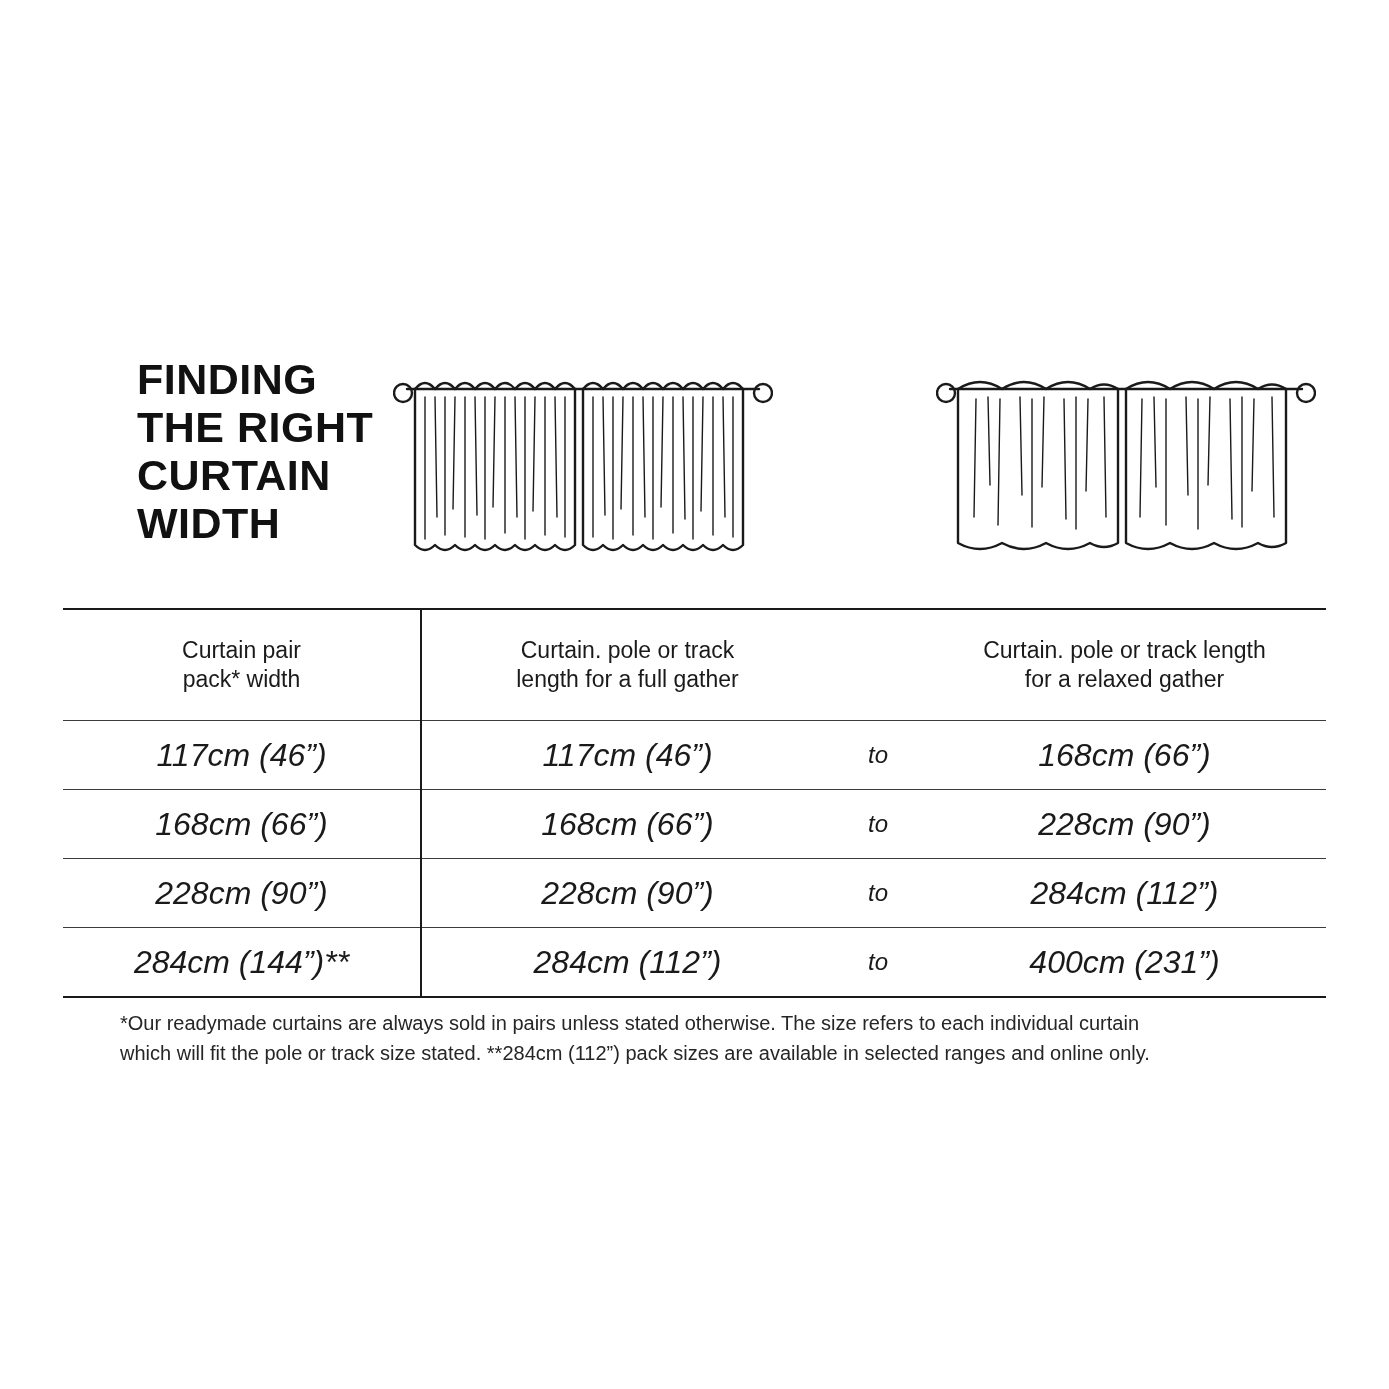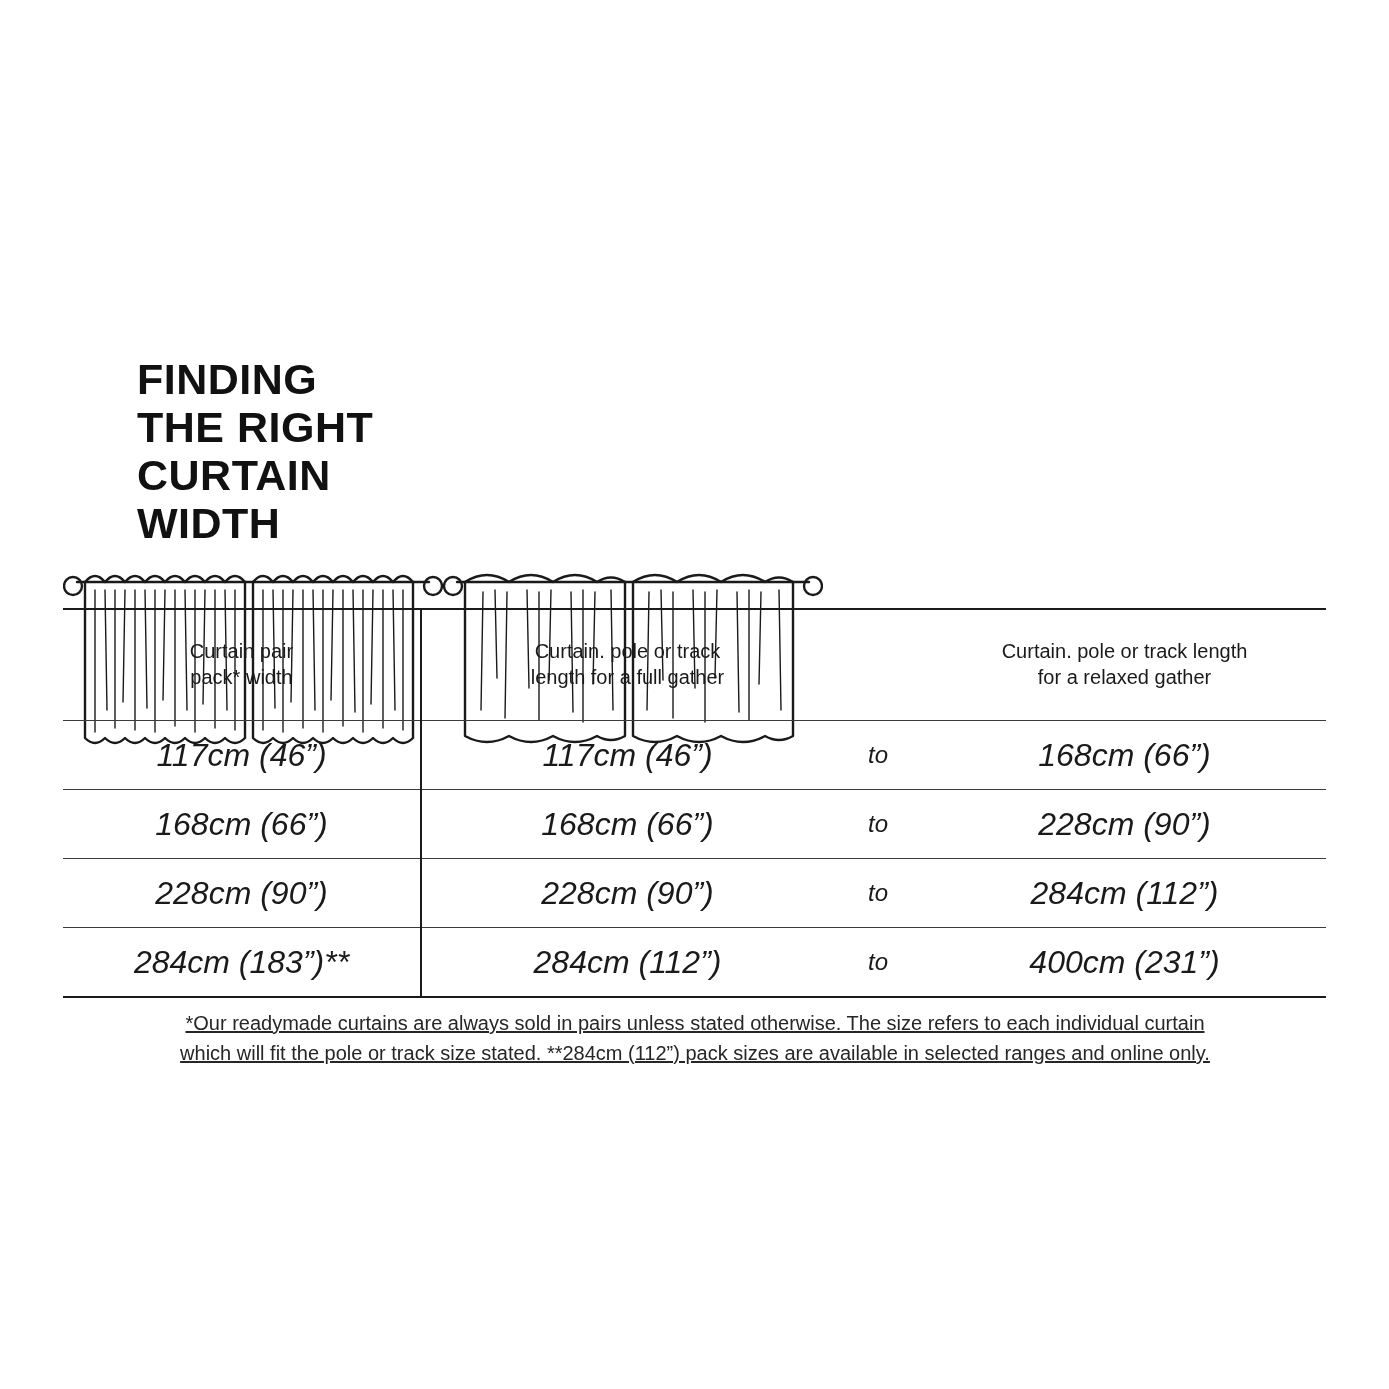--- a/index.html
+++ b/index.html
@@ -24,21 +24,21 @@
   }
 
   
   .header {
     position: absolute;
     left: 63px;
     top: 355px;
     width: 1263px;
     height: 250px;
     display: flex;
-    flex-direction: column;
+    flex-direction: row;
     align-items: flex-start;
   }
 
   .title {
     width: 330px;
     margin: 0;
     padding-left: 74px;
     box-sizing: border-box;
     font-size: 43px;
     font-weight: 700;
@@ -84,21 +84,21 @@
     font-weight: 400;
   }
 
   .col-a { width: 358px; }
   .col-b { width: 412px; }
   .col-c { width: 90px; }
   .col-d { width: 403px; }
 
   .head-cell {
     height: 110px;
-    font-size: 20px;
+    font-size: 23px;
     line-height: 1.28;
     color: #1a1a1a;
     white-space: pre-line;
     padding-top: 6px;
     margin-top: 33px;
   }
 
   .head-a {
     border-right: 2px solid #1a1a1a;
   }
@@ -122,26 +122,24 @@
   .row-last td {
     border-bottom: 2px solid #1a1a1a;
   }
 
   
   .footnote {
     position: absolute;
     left: 120px;
     top: 1008px;
     width: 1150px;
-    text-align: center;
     font-size: 20px;
     line-height: 1.5;
     color: #262626;
     white-space: pre-line;
-    text-decoration: underline;
   }
 </style>
 </head>
 <body>
 
 <div class="sheet">
 
   <div class="header">
     <h1 class="title">FINDING
 THE RIGHT
@@ -276,21 +274,21 @@
         <td class="data-cell to-cell">to</td>
         <td class="data-cell">228cm (90”)</td>
       </tr>
       <tr>
         <td class="data-cell body-a">228cm (90”)</td>
         <td class="data-cell">228cm (90”)</td>
         <td class="data-cell to-cell">to</td>
         <td class="data-cell">284cm (112”)</td>
       </tr>
       <tr class="row-last">
-        <td class="data-cell body-a">284cm (183”)**</td>
+        <td class="data-cell body-a">284cm (144”)**</td>
         <td class="data-cell">284cm (112”)</td>
         <td class="data-cell to-cell">to</td>
         <td class="data-cell">400cm (231”)</td>
       </tr>
     </tbody>
   </table>
 
   <div class="footnote">*Our readymade curtains are always sold in pairs unless stated otherwise. The size refers to each individual curtain
 which will fit the pole or track size stated. **284cm (112”) pack sizes are available in selected ranges and online only.</div>
 

